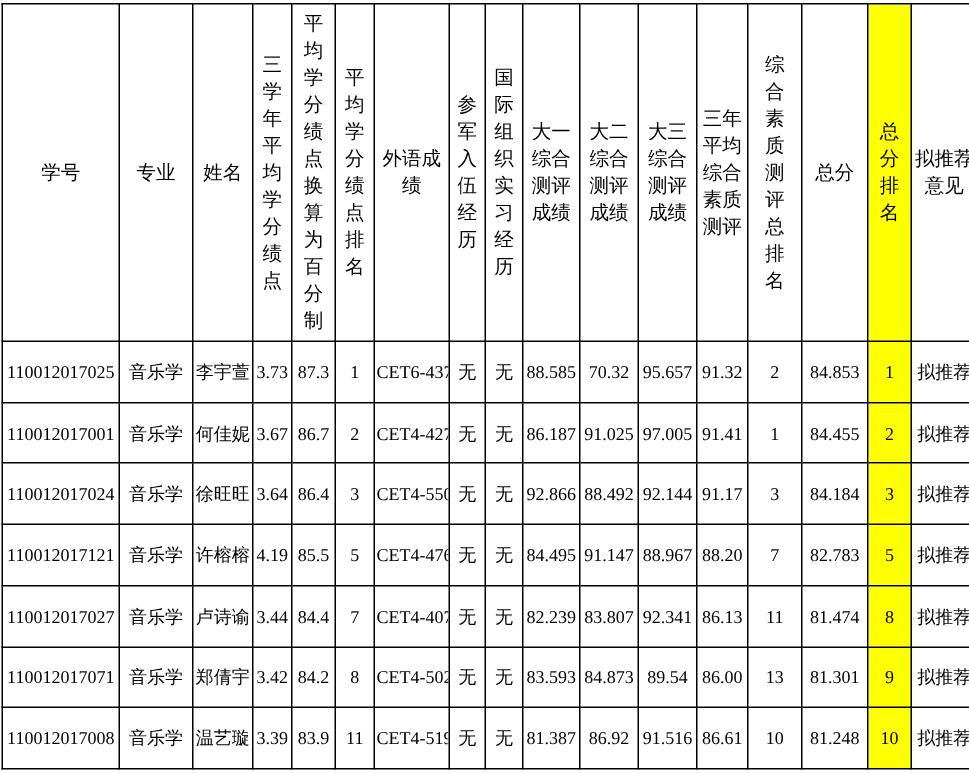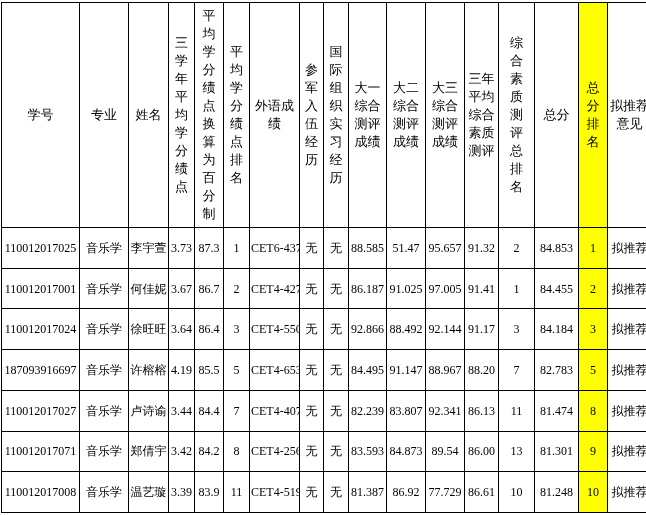--- a/index.html
+++ b/index.html
@@ -152,21 +152,21 @@
           <td>110012017025</td>
           <td>音乐学</td>
           <td>李宇萱</td>
           <td>3.73</td>
           <td>87.3</td>
           <td>1</td>
           <td>CET6-437</td>
           <td>无</td>
           <td>无</td>
           <td>88.585</td>
-          <td>51.47</td>
+          <td>70.32</td>
           <td>95.657</td>
           <td>91.32</td>
           <td>2</td>
           <td>84.853</td>
           <td class="hl">1</td>
           <td>拟推荐</td>
         </tr>
         <tr>
           <td>110012017001</td>
           <td>音乐学</td>
@@ -199,27 +199,27 @@
           <td>92.866</td>
           <td>88.492</td>
           <td>92.144</td>
           <td>91.17</td>
           <td>3</td>
           <td>84.184</td>
           <td class="hl">3</td>
           <td>拟推荐</td>
         </tr>
         <tr>
-          <td>187093916697</td>
+          <td>110012017121</td>
           <td>音乐学</td>
           <td>许榕榕</td>
           <td>4.19</td>
           <td>85.5</td>
           <td>5</td>
-          <td>CET4-653</td>
+          <td>CET4-476</td>
           <td>无</td>
           <td>无</td>
           <td>84.495</td>
           <td>91.147</td>
           <td>88.967</td>
           <td>88.20</td>
           <td>7</td>
           <td>82.783</td>
           <td class="hl">5</td>
           <td>拟推荐</td>
@@ -243,21 +243,21 @@
           <td class="hl">8</td>
           <td>拟推荐</td>
         </tr>
         <tr>
           <td>110012017071</td>
           <td>音乐学</td>
           <td>郑倩宇</td>
           <td>3.42</td>
           <td>84.2</td>
           <td>8</td>
-          <td>CET4-256</td>
+          <td>CET4-502</td>
           <td>无</td>
           <td>无</td>
           <td>83.593</td>
           <td>84.873</td>
           <td>89.54</td>
           <td>86.00</td>
           <td>13</td>
           <td>81.301</td>
           <td class="hl">9</td>
           <td>拟推荐</td>
@@ -267,21 +267,21 @@
           <td>音乐学</td>
           <td>温艺璇</td>
           <td>3.39</td>
           <td>83.9</td>
           <td>11</td>
           <td>CET4-519</td>
           <td>无</td>
           <td>无</td>
           <td>81.387</td>
           <td>86.92</td>
-          <td>77.729</td>
+          <td>91.516</td>
           <td>86.61</td>
           <td>10</td>
           <td>81.248</td>
           <td class="hl">10</td>
           <td>拟推荐</td>
         </tr>
       </tbody>
   </table>
 </div>
 

